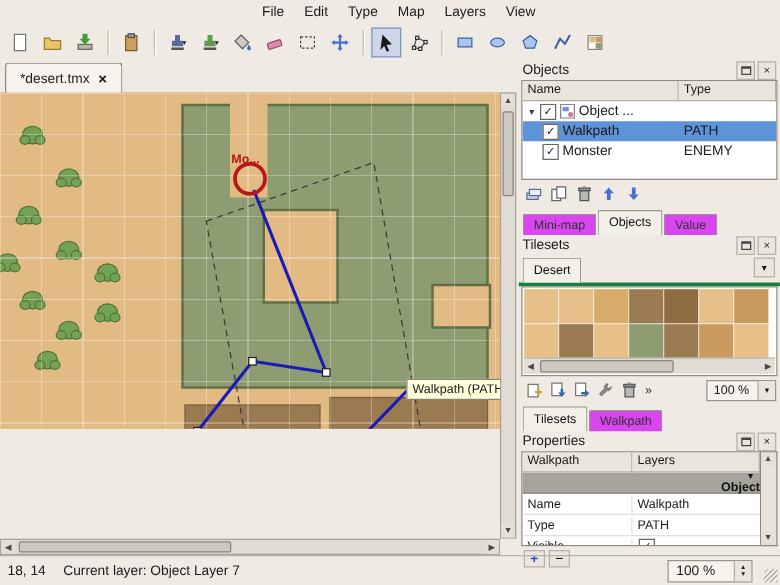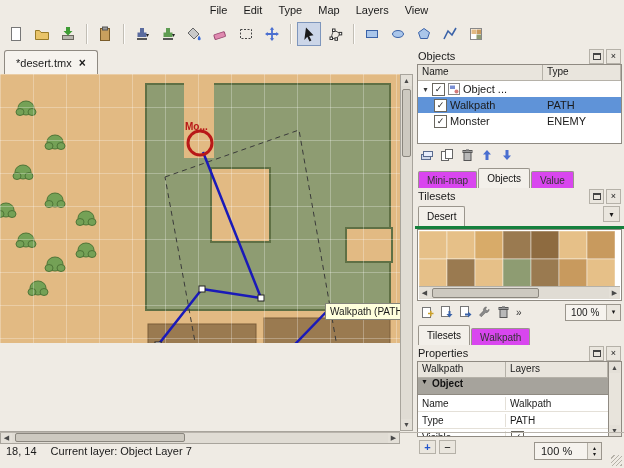--- a/index.html
+++ b/index.html
@@ -89,33 +89,33 @@
   .ts-thumb{position:absolute;top:1px;bottom:1px;left:13px;width:105px;background:#cdc9c0;border:1px solid #8a867e;border-radius:2px;}
   .ts-toolbar{height:22px;flex:none;display:flex;align-items:center;padding:0 3px;gap:1px;}
   .overflow-chevrons{font-size:10px;color:#333;margin:0 3px;}
   .zoom-combo{margin-left:auto;width:56px;height:17px;background:#f6f3ee;border:1px solid #9a958c;display:flex;align-items:center;padding-left:5px;font-size:10px;box-sizing:border-box;}
   .combo-arrow{margin-left:auto;width:13px;height:100%;border-left:1px solid #b5b1a8;font-size:7px;display:flex;align-items:center;justify-content:center;background:#eae6de;}
 
   .prop-area{height:76px;flex:none;margin:0 2px;display:flex;}
   .prop-table{flex:1;background:#fff;border:1px solid #8f8a82;font-size:10px;overflow:hidden;}
   .prop-header{display:grid;grid-template-columns:88px 1fr;height:16px;}
   .prop-header span{background:#e9e5dd;border-right:1px solid #b5b1a8;border-bottom:1px solid #b5b1a8;padding:1px 4px;box-sizing:border-box;}
-  .prop-group{height:16px;background:#a6a39c;display:flex;align-items:flex-start;font-weight:bold;color:#111;padding-left:3px;border-bottom:1px solid #8f8a82;}
+  .prop-group{height:16px;background:#a6a39c;display:flex;align-items:flex-end;font-weight:bold;color:#111;padding-left:3px;border-bottom:1px solid #8f8a82;flex-direction:column;}
   .prop-group .grp-arrow{font-size:7px;margin-right:4px;}
   .prop-row{display:grid;grid-template-columns:88px 1fr;height:16px;border-bottom:1px solid #e4e0d8;align-items:center;}
   .prop-row .pcell{padding:1px 4px;border-right:1px solid #e4e0d8;overflow:hidden;white-space:nowrap;}
   .prop-row .vcell{padding:1px 4px;display:flex;align-items:center;}
   .prop-scrollbar{width:13px;flex:none;background:#e8e4dc;border:1px solid #8f8a82;border-left:none;position:relative;box-sizing:border-box;}
   .prop-scrollbar .sb-up{top:0;left:0;} .prop-scrollbar .sb-down{bottom:0;left:0;}
   .prop-footer{height:16px;flex:none;display:flex;align-items:center;gap:3px;padding:2px 4px 0;}
   .pf-btn{width:17px;height:14px;font-size:11px;line-height:1;display:flex;align-items:center;justify-content:center;background:#eae6de;border:1px solid #b5b1a8;padding:0;}
   .pf-btn.plus{color:#2255cc;font-weight:bold;}
 
   
-  .statusbar{position:absolute;bottom:0;left:0;right:0;height:36px;border-top:1px solid #b9b4ac;display:flex;align-items:center;padding:0 6px;gap:14px;box-sizing:border-box;}
+  .statusbar{position:absolute;bottom:0;left:0;right:0;height:24px;border-top:1px solid #b9b4ac;display:flex;align-items:center;padding:0 6px;gap:14px;box-sizing:border-box;}
   .status-zoom{margin-left:auto;margin-right:16px;width:68px;height:18px;background:#f6f3ee;border:1px solid #9a958c;display:flex;align-items:center;padding-left:6px;box-sizing:border-box;}
   .spin{margin-left:auto;width:13px;height:100%;border-left:1px solid #b5b1a8;display:flex;flex-direction:column;align-items:center;justify-content:center;font-size:6px;line-height:6px;background:#eae6de;}
   .resize-grip{position:absolute;right:2px;bottom:2px;width:11px;height:11px;background:repeating-linear-gradient(135deg,transparent 0 2px,#b5b1a8 2px 3px);}
 </style>
 </head>
 <body>
 
 <div class="window">
 
   <div class="menubar">

